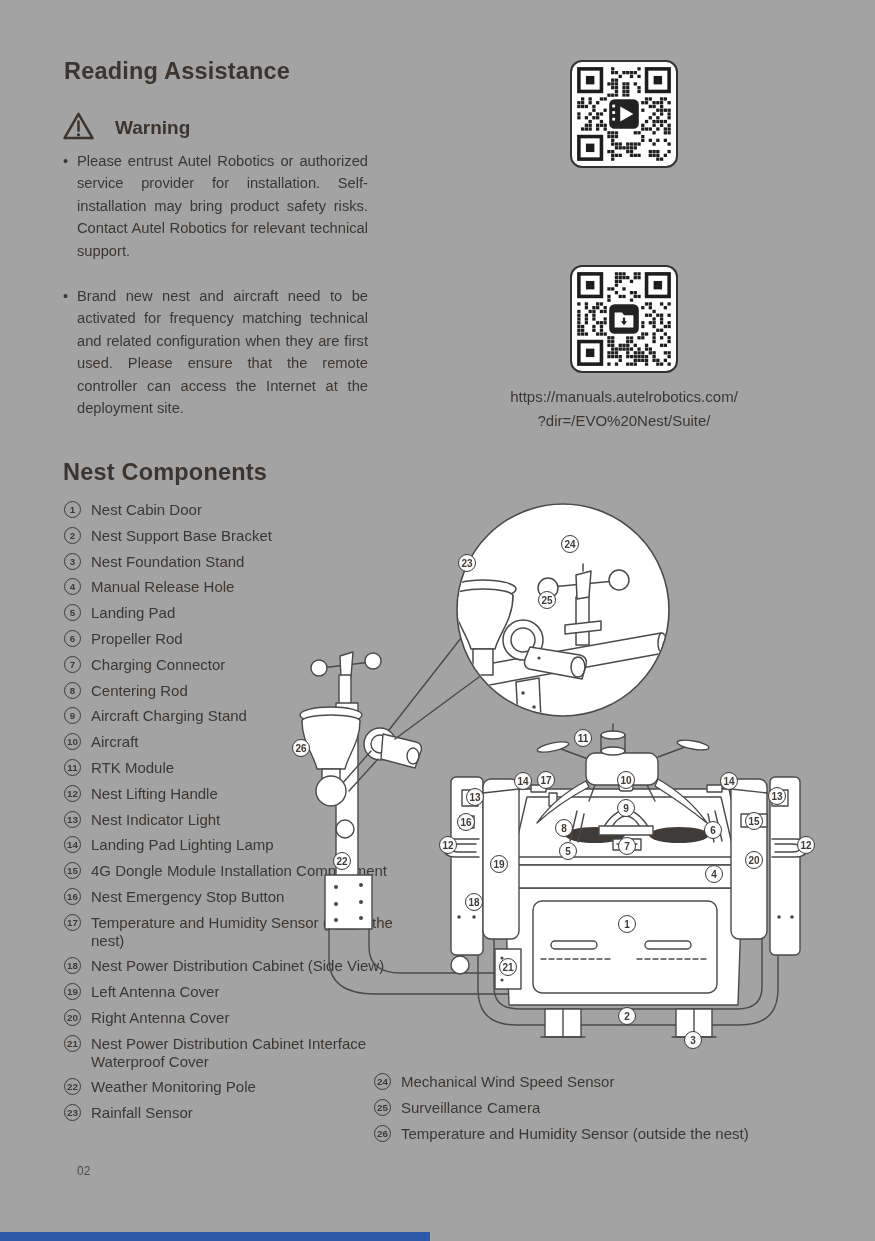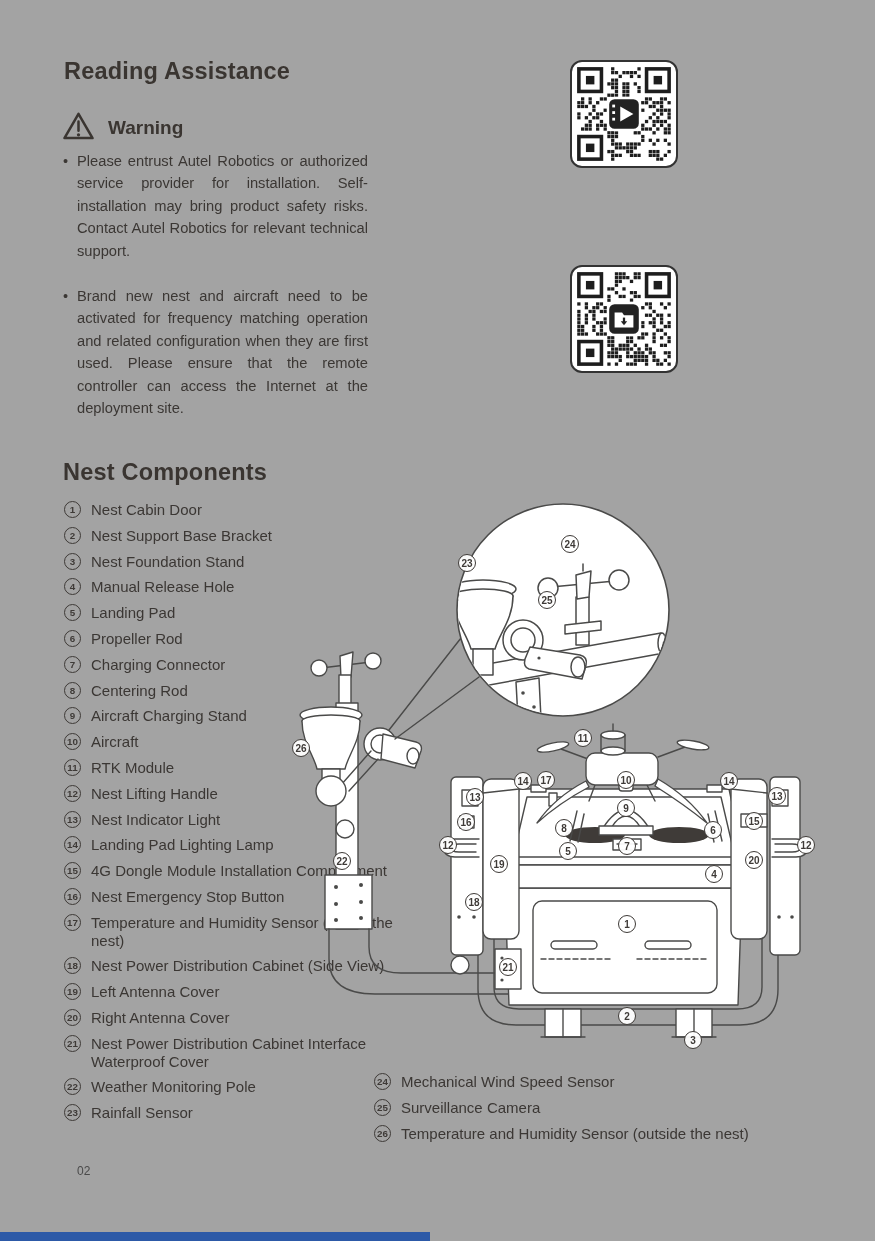--- a/index.html
+++ b/index.html
@@ -3,21 +3,21 @@
 <meta charset="utf-8">
 <style>
   html,body{margin:0;padding:0;background:#e8e8e8;}
   .page{position:relative;width:875px;height:1241px;background:#a3a3a3;margin:0 auto;
         font-family:"Liberation Sans","DejaVu Sans",sans-serif;color:#3b3734;overflow:hidden;}
   
   .h1{position:absolute;font-size:23.5px;font-weight:bold;color:#3a3531;letter-spacing:.2px;}
   .title-reading{left:64px;top:58px;}
   .title-nest{left:63px;top:459px;text-align:right;}
   
-  .warning-head{position:absolute;left:62px;top:110px;display:flex;align-items:center;gap:13px;}
+  .warning-head{position:absolute;left:62px;top:110px;display:flex;align-items:center;gap:20px;}
   .warning-label{font-size:19px;font-weight:bold;color:#3a3531;}
   
   .bullets{position:absolute;left:63px;top:150px;width:305px;}
   .bullet{display:flex;margin-bottom:23px;}
   .bullet-dot{width:14px;flex-shrink:0;font-size:14.5px;line-height:22.4px;}
   .bullet-text{flex:1;font-size:14.7px;line-height:22.4px;text-align:justify;}
   
   .qr-block{position:absolute;left:468px;width:312px;display:flex;flex-direction:column;align-items:center;}
   .qr-block.first{top:60px;}
   .qr-block.second{top:265px;}
@@ -63,21 +63,21 @@
   </div>
 
   <div class="bullets">
 
   <div class="bullet">
         <span class="bullet-dot">•</span>
         <span class="bullet-text">Please entrust Autel Robotics or authorized service provider for installation. Self-installation may bring product safety risks. Contact Autel Robotics for relevant technical support.</span>
       </div>
       <div class="bullet">
         <span class="bullet-dot">•</span>
-        <span class="bullet-text">Brand new nest and aircraft need to be activated for frequency matching operation and related configuration when they are first used. Please ensure that the remote controller can access the Internet at the deployment site.</span>
+        <span class="bullet-text">Brand new nest and aircraft need to be activated for frequency matching technical and related configuration when they are first used. Please ensure that the remote controller can access the Internet at the deployment site.</span>
       </div>
     </div>
 
   <div class="qr-block first">
     <div class="qr-box">
       <svg class="qr-svg" viewBox="0 0 100 100">
         <g>
           <rect x="2" y="2" width="24" height="24" fill="none" stroke="#1d1d1d" stroke-width="3.8"></rect>
           <rect x="9.5" y="9.5" width="9" height="9" fill="#1d1d1d"></rect>
           <rect x="74" y="2" width="24" height="24" fill="none" stroke="#1d1d1d" stroke-width="3.8"></rect>
@@ -441,20 +441,24 @@
             <rect x="96.25" y="96.25" width="3.5" height="3.5" fill="#1d1d1d"></rect>
           </g>
         <g>
           <rect x="33" y="33" width="34" height="34" rx="7" fill="#222222" stroke="#ffffff" stroke-width="2.5"></rect>
           <path d="M40,43 L48,43 L50,46 L60,46 L60,59 L40,59 Z" fill="#ffffff"></path>
           <line x1="50" y1="48.5" x2="50" y2="55" stroke="#222222" stroke-width="2.4"></line>
           <path d="M46.6,52.5 L53.4,52.5 L50,56.6 Z" fill="#222222"></path>
         </g>
       </svg>
     </div>
+    <div class="qr-url">
+      <span>https://manuals.autelrobotics.com/</span><br>
+      <span>?dir=/EVO%20Nest/Suite/</span>
+    </div>
   </div>
 
   <div class="h1 title-nest">Nest Components</div>
 
   <ul class="components-list">
 
   <li class="comp-item">
         <span class="cnum">1</span>
         <span class="clabel">Nest Cabin Door</span>
       </li>

